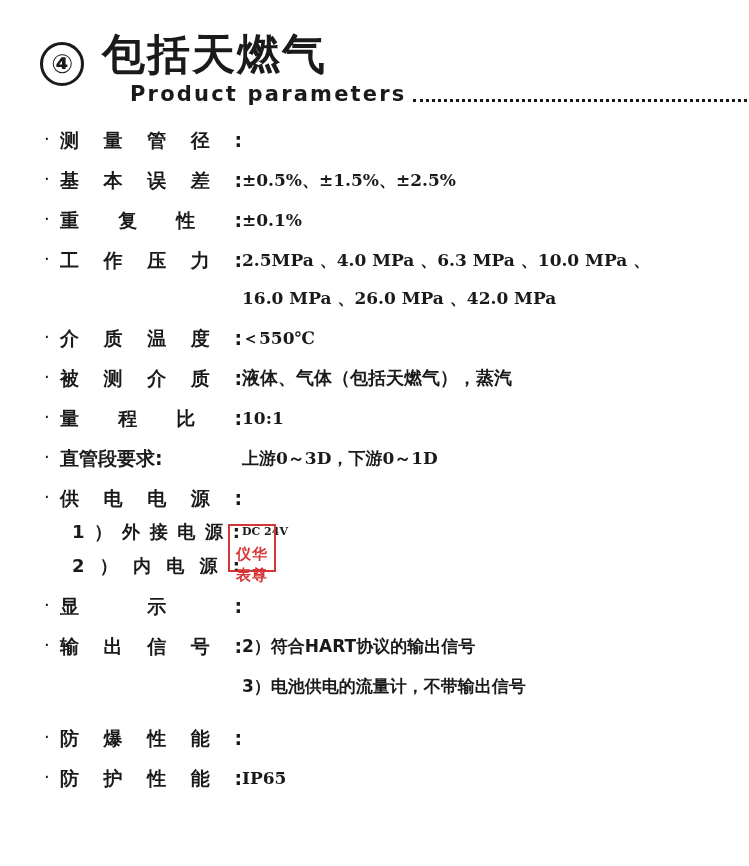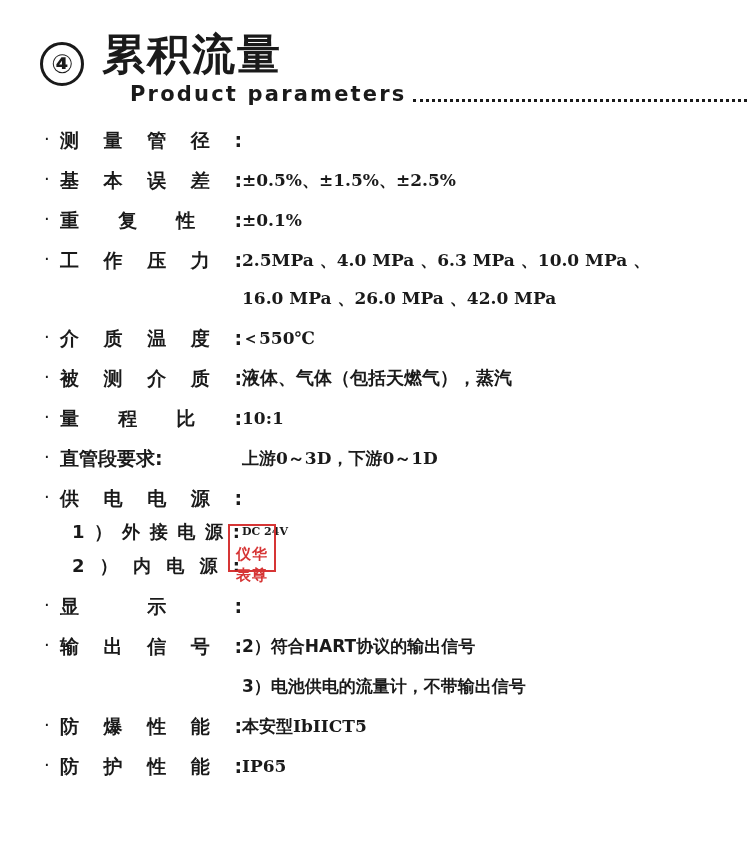--- a/index.html
+++ b/index.html
@@ -165,21 +165,21 @@
     line-height: 24px;
   }
   .numbered-line {
     font-family: "DejaVu Sans", sans-serif;
     font-size: 17px;
     font-weight: bold;
     display: block;
     margin-bottom: 16px;
     line-height: 24px;
   }
-  .numbered-line:last-child { margin-bottom: 0; }
+  .numbered-line:last-child { margin-bottom: 12px; }
 
   
   .watermark {
     position: absolute;
     left: 228px;
     top: 524px;
     width: 48px;
     height: 48px;
     border: 2px solid #d42b2b;
     color: #d42b2b;
@@ -193,21 +193,21 @@
     opacity: 0.95;
     letter-spacing: 1px;
   }
   .watermark span { display: block; }
 </style>
 </head>
 <body>
 
 <div class="header">
   <div class="section-badge">④</div>
-  <div class="title-cn">累积流量</div>
+  <div class="title-cn">包括天燃气</div>
   <div class="title-en-wrap">
     <div class="title-en">Product parameters</div>
     <div class="dot-leader"></div>
   </div>
 </div>
 
 <div class="spec-list">
 
   <div class="spec-row">
     <div class="bullet">·</div>
@@ -361,21 +361,20 @@
 
   <div class="spec-row">
     <div class="bullet">·</div>
     <div class="label spread">
         <span>防</span>
         <span>爆</span>
         <span>性</span>
         <span>能</span>
         <span class="sp-end">:</span>
       </div>
-    <div class="value">本安型IbIICT5</div>
   </div>
 
   <div class="spec-row">
     <div class="bullet">·</div>
     <div class="label spread">
         <span>防</span>
         <span>护</span>
         <span>性</span>
         <span>能</span>
         <span class="sp-end">:</span>

